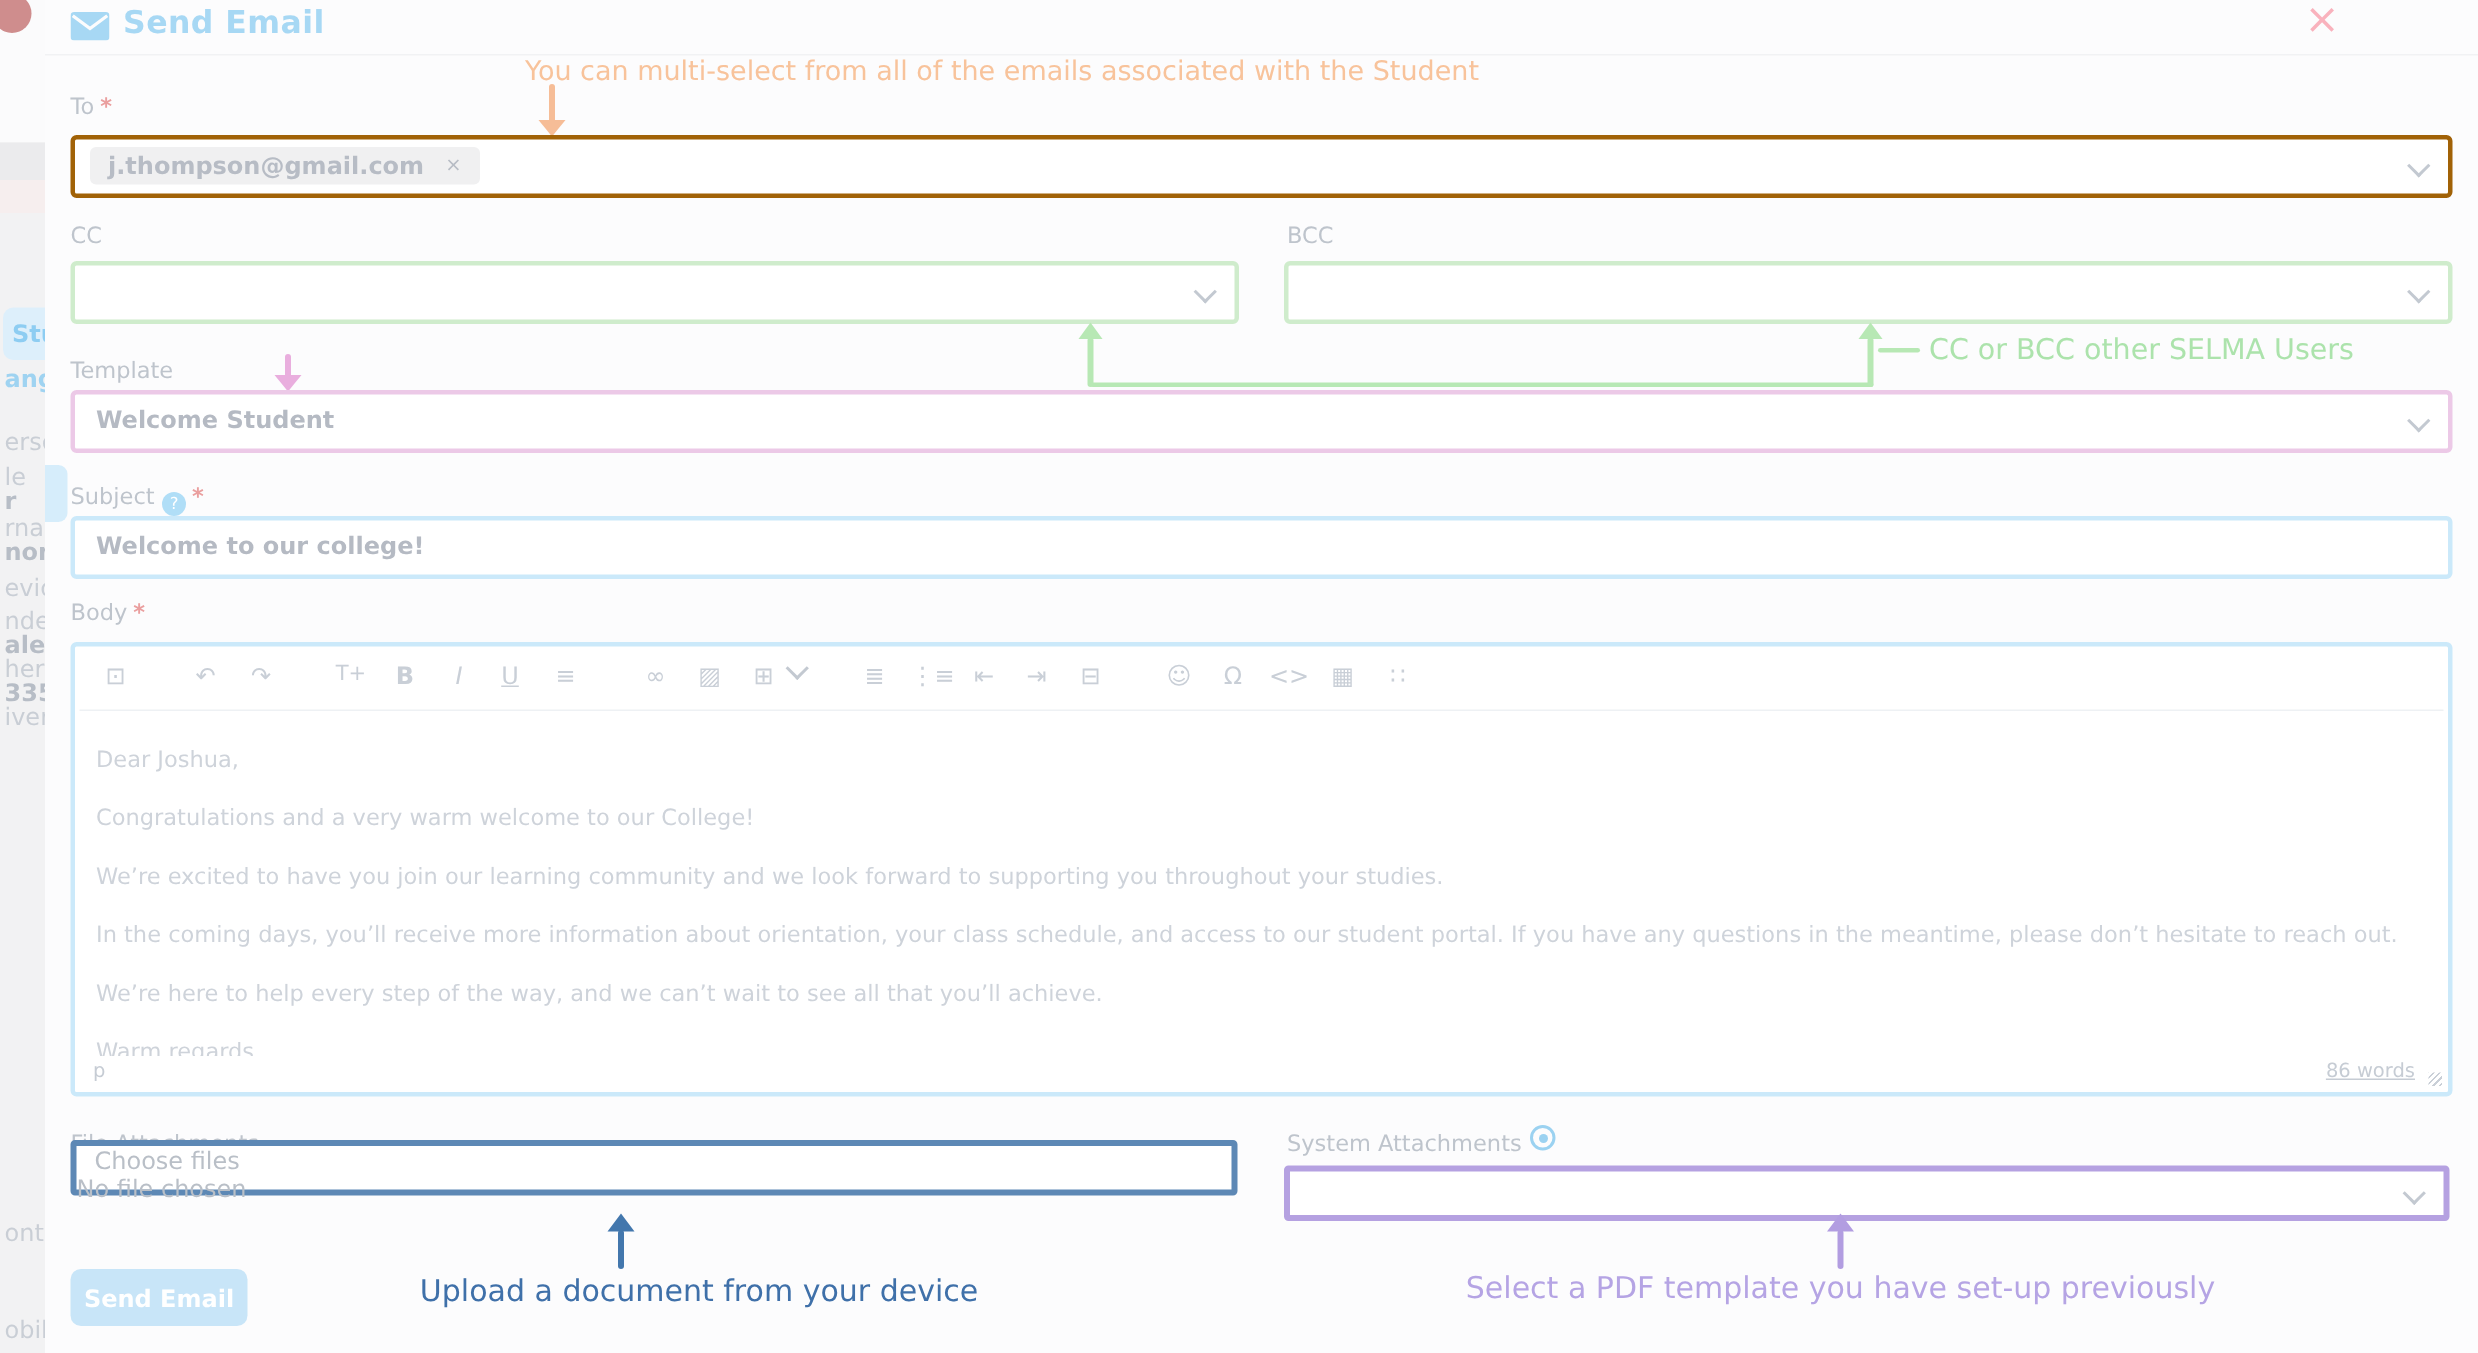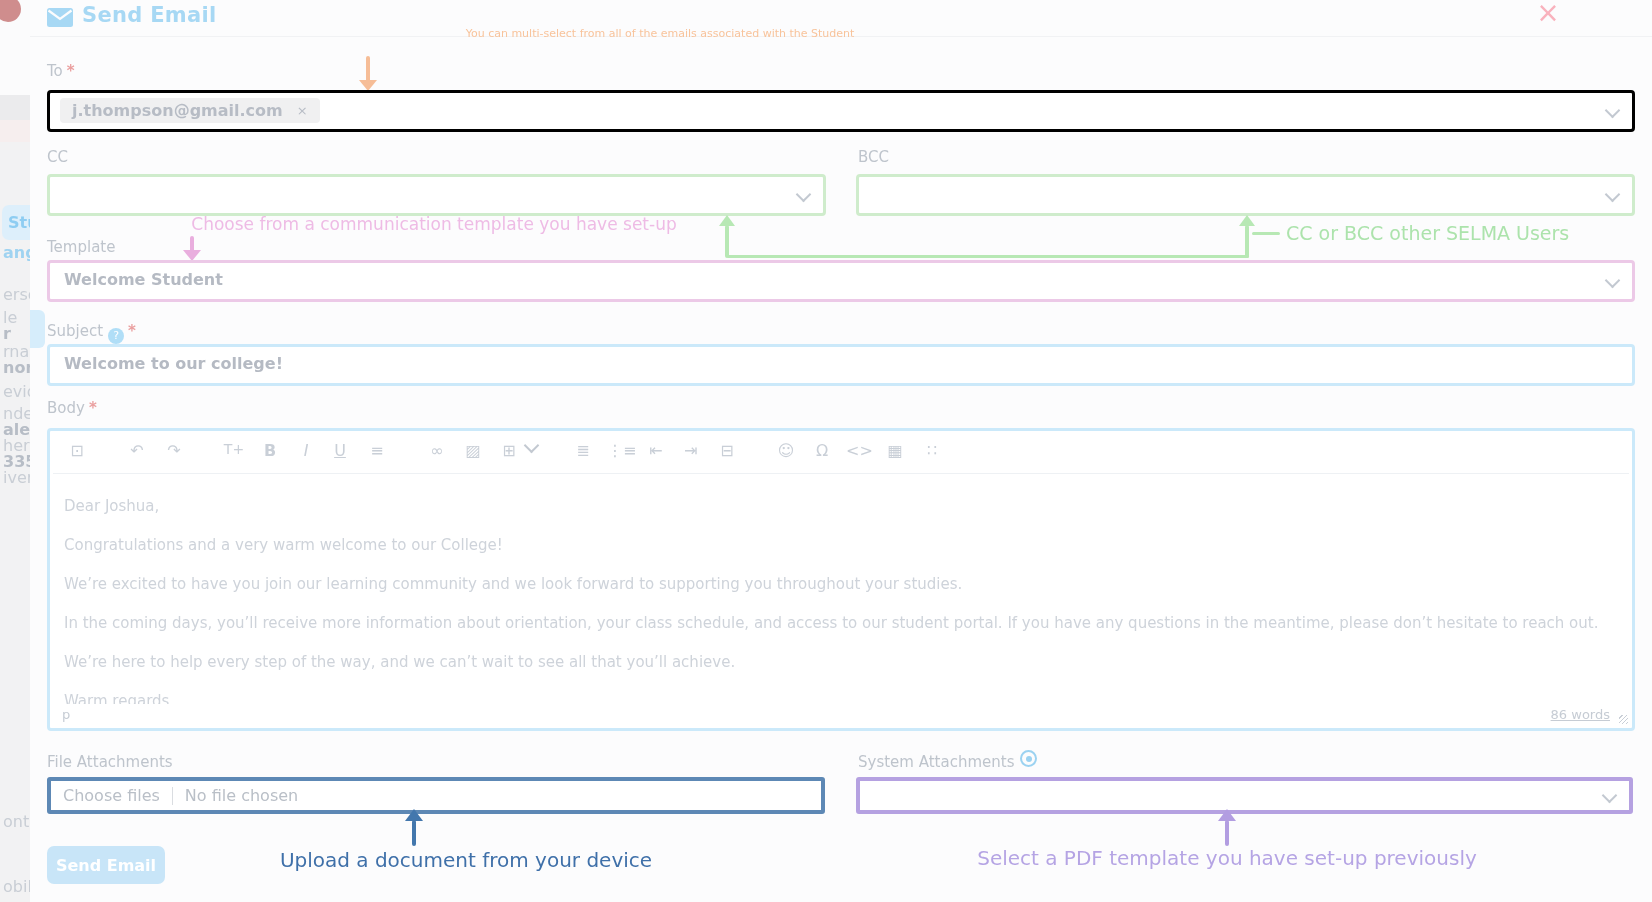--- a/index.html
+++ b/index.html
@@ -25,41 +25,41 @@
   .close-x{left:1532px;top:-4px;width:32px;font-size:28px;color:#f9b2bd;text-align:center;cursor:pointer;}
   .hdr-div{left:30px;top:36px;width:1622px;height:1px;background:#f1f2f4;}
 
   
   .lbl{font-size:15px;color:#bec4cc;}
   .star{color:#ea9f9f;font-weight:bold;margin-left:4px;}
   .val{font-size:16px;font-weight:600;color:#b5bac3;}
 
   
   .fld{position:absolute;background:#fff;border-radius:4px;}
-  .f-to{left:47px;top:90px;width:1582px;height:36px;border:3px solid #000000;}
+  .f-to{left:47px;top:90px;width:1582px;height:36px;border:3px solid #a16207;}
   .f-cc{left:47px;top:174px;width:773px;height:36px;border:3px solid #cfeccc;}
   .f-bcc{left:856px;top:174px;width:773px;height:36px;border:3px solid #cfeccc;}
   .f-tpl{left:47px;top:260px;width:1582px;height:36px;border:3px solid #ecc9e7;}
   .f-sub{left:47px;top:344px;width:1582px;height:36px;border:3px solid #cbe9fa;}
   .f-body{left:47px;top:428px;width:1582px;height:297px;border:3px solid #cbe9fa;overflow:hidden;}
-  .f-file{left:47px;top:777px;width:770px;height:29px;border:4px solid #5d88b5;border-radius:3px;display:flex;align-items:center;}
+  .f-file{left:47px;top:760px;width:770px;height:29px;border:4px solid #5d88b5;border-radius:3px;display:flex;flex-direction:column;}
   .f-sys{left:856px;top:777px;width:769px;height:29px;border:4px solid #b5a1e1;border-radius:3px;}
   .chev{position:absolute;right:14px;top:12px;width:9px;height:9px;
         border-right:2px solid #c3c9d1;border-bottom:2px solid #c3c9d1;transform:rotate(45deg);}
   .chev.small{top:9px;}
 
   .chip{display:inline-flex;align-items:center;margin:5px 0 0 10px;background:#f0f0f1;border-radius:4px;padding:3px 12px;}
   .chip .ctext{font-size:16px;font-weight:600;color:#b7bcc5;}
   .chip .cx{margin-left:14px;font-size:13px;color:#b7bcc5;cursor:pointer;}
 
   .inval{margin:7px 0 0 14px;display:inline-block;}
 
   
   .ann{position:absolute;text-align:center;white-space:nowrap;}
-  .ann-to{left:350px;top:27px;width:620px;font-size:11px;color:#f8c39b;}
+  .ann-to{left:350px;top:37px;width:620px;font-size:18px;color:#f8c39b;}
   .ann-tpl{left:184px;top:214px;width:500px;font-size:17px;color:#eebbe5;}
   .ann-grn{left:1286px;top:222px;font-size:19px;color:#ace3ac;text-align:left;}
   .ann-blue{left:484px;top:399px;width:740px;font-size:17px;color:#aad6f6;}
   .ann-file{left:276px;top:848px;width:380px;font-size:20px;color:#3f70a9;}
   .ann-sys{left:971px;top:846px;width:512px;font-size:20px;color:#b5a4e4;}
 
   
   .shaft{position:absolute;width:4px;border-radius:2px;}
   .hd{position:absolute;width:0;height:0;}
   .or{background:#f6bd97;}
@@ -164,21 +164,20 @@
   </div>
 
   <div class="hd hd-gr" style="left:719px;top:215px"></div>
   <div class="shaft gr" style="left:725px;top:225px;height:33px"></div>
   <div class="gline" style="left:727px;top:255px;width:522px"></div>
   <div class="hd hd-gr" style="left:1239px;top:215px"></div>
   <div class="shaft gr" style="left:1245px;top:225px;height:33px"></div>
   <div class="gline" style="left:1252px;top:232px;width:28px"></div>
   <div class="ann ann-grn">CC or BCC other SELMA Users</div>
 
-  <div class="ann ann-tpl">Choose from a communication template you have set-up</div>
   <div class="shaft pk" style="left:190px;top:236px;height:18px"></div>
   <div class="hd hd-pk"></div>
 
   <div class="abs lbl nowrap" style="left:47px;top:238px">Template</div>
   <div class="fld f-tpl">
     <span class="val inval nowrap">Welcome Student</span>
     <span class="chev"></span>
   </div>
 
   <div class="abs lbl nowrap" style="left:47px;top:322px">

